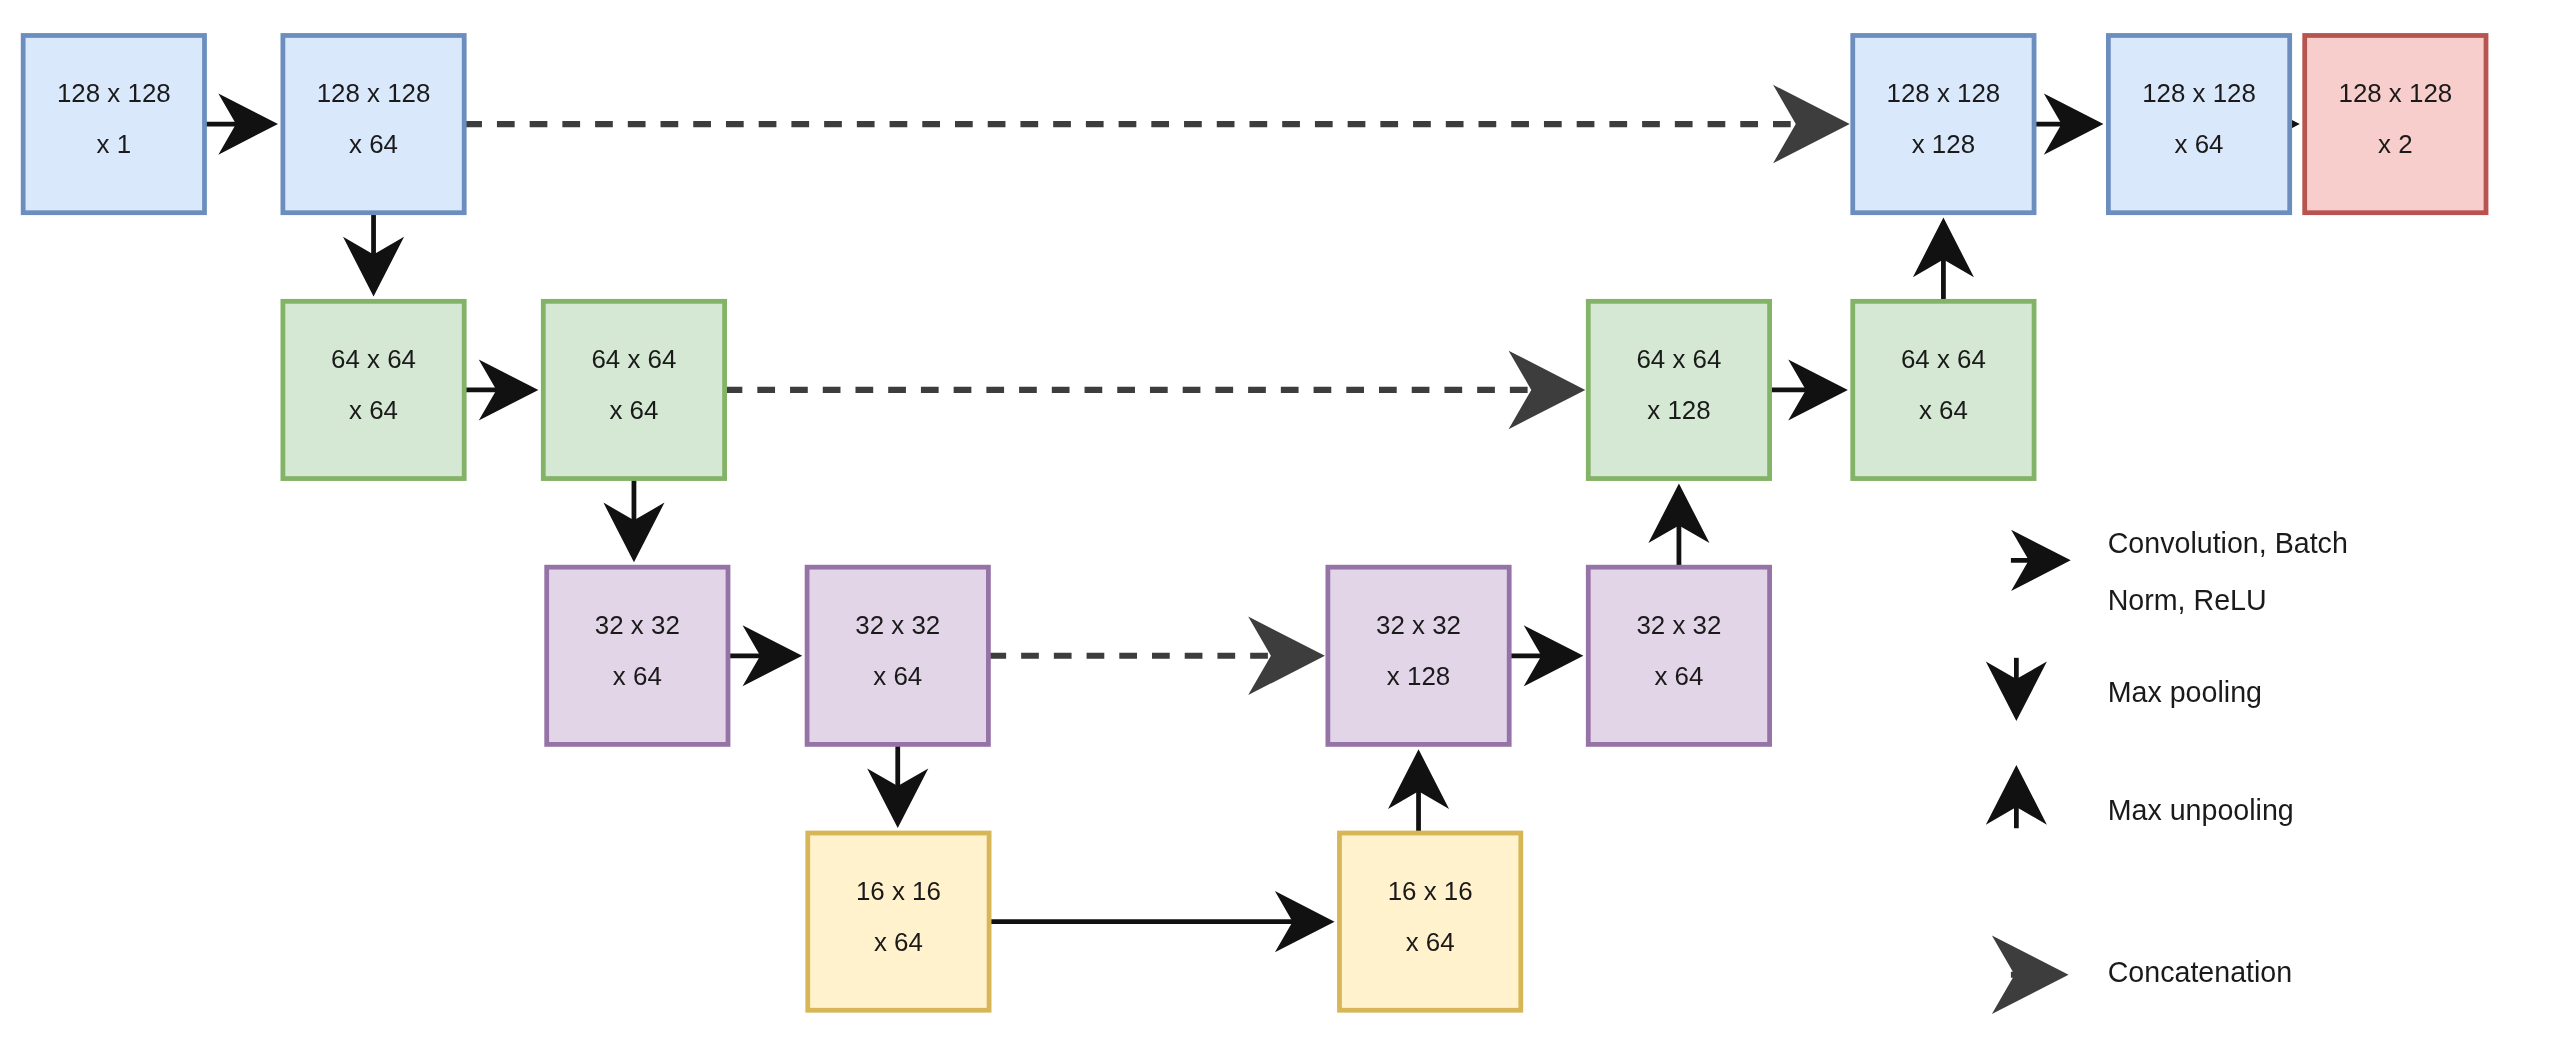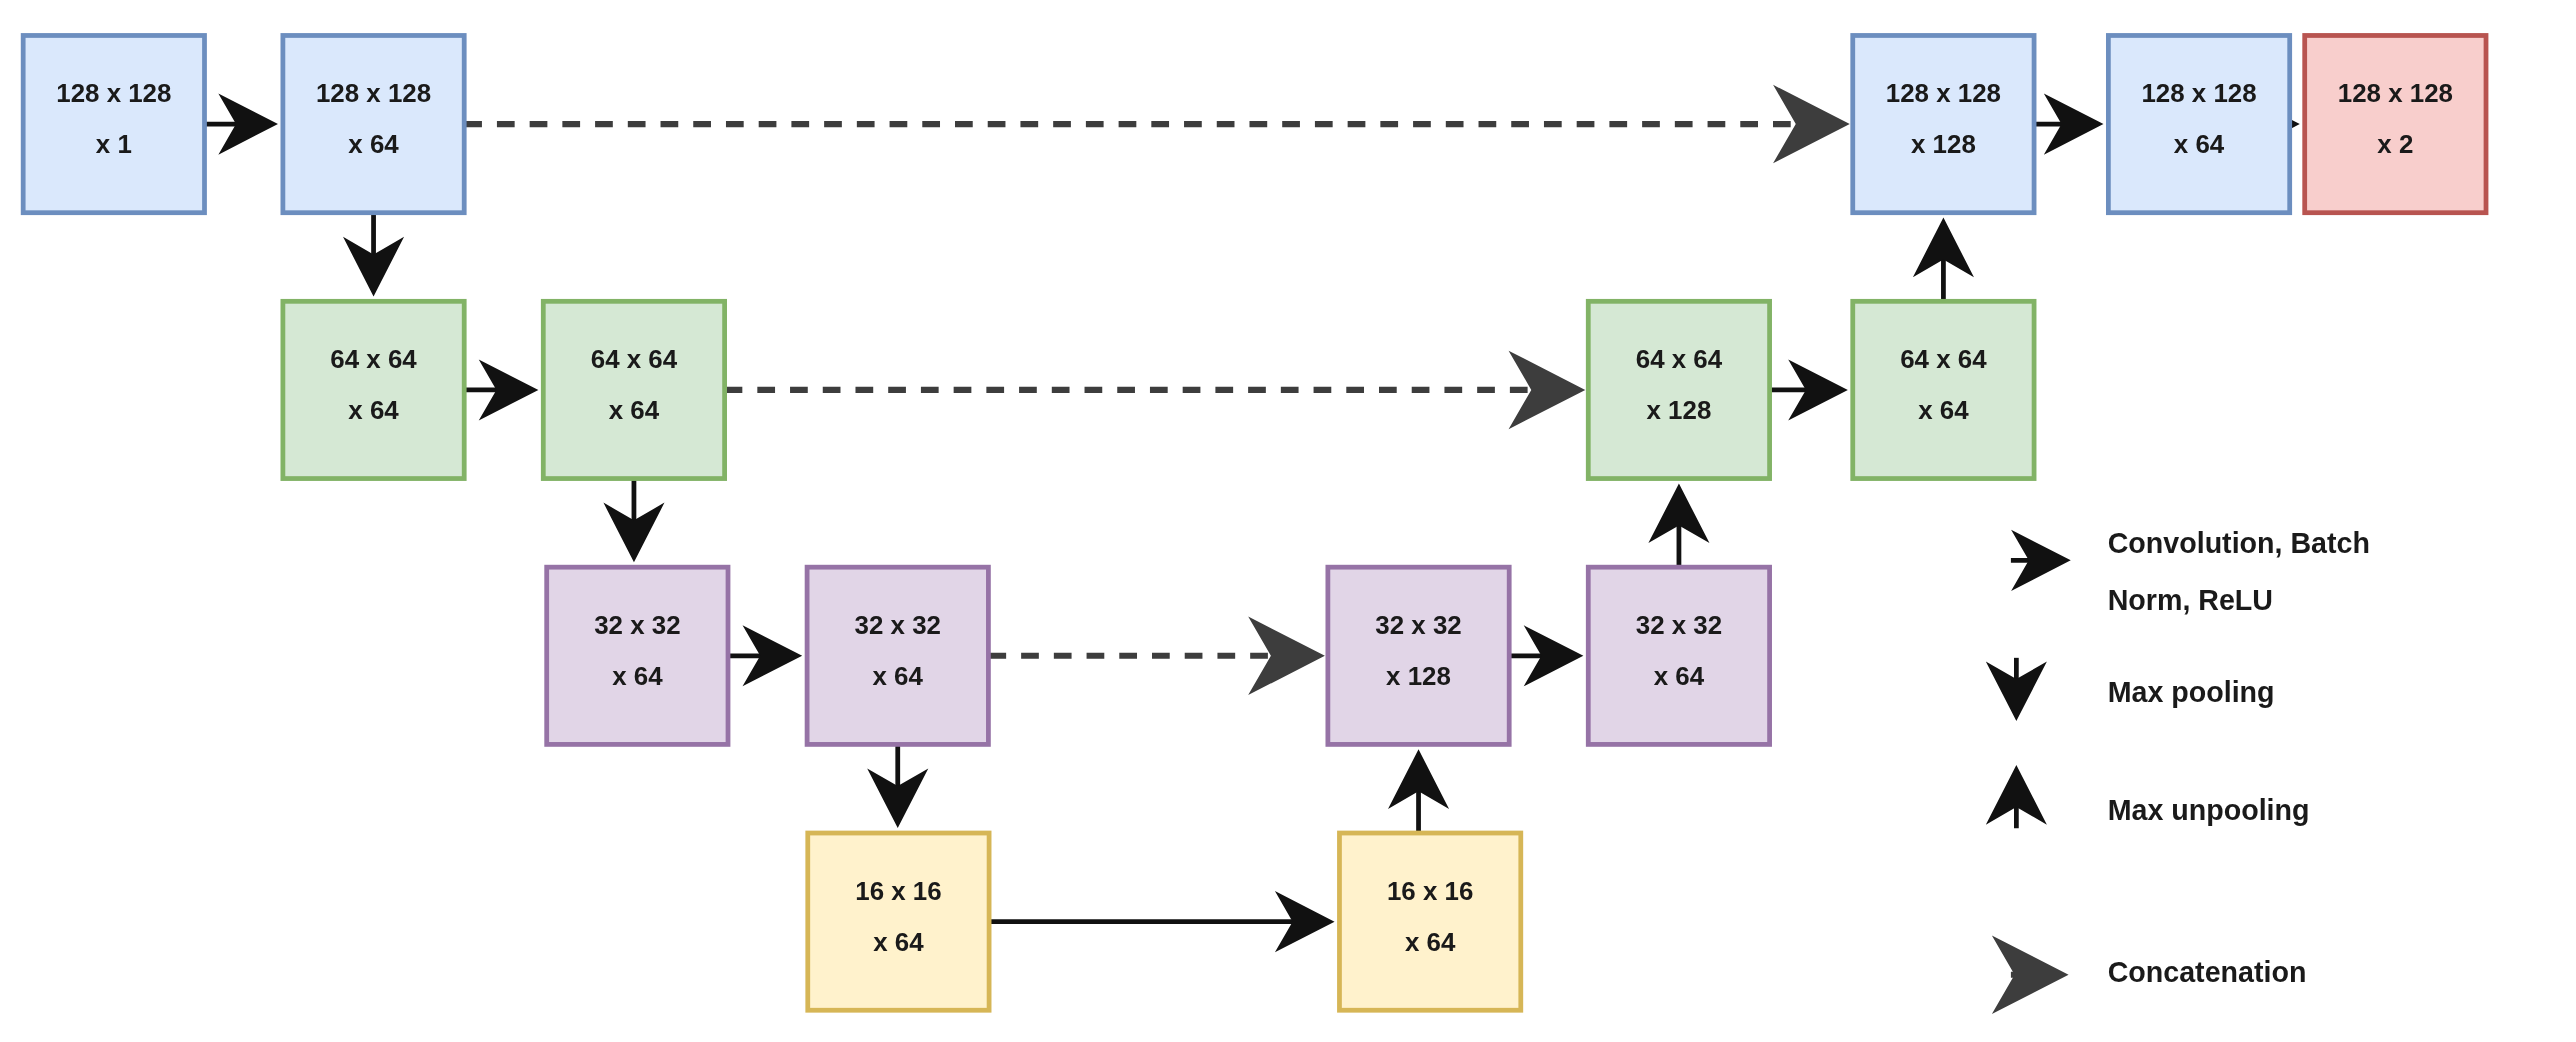--- a/index.html
+++ b/index.html
@@ -10,21 +10,20 @@
   body {
     width: 2576px;
     height: 1043px;
     font-family: "Liberation Sans", sans-serif;
     overflow: hidden;
   }
   #diagram-root {
     position: relative;
     width: 2576px;
     height: 1043px;
-    font-weight: bold;
   }
   svg.canvas {
     position: absolute;
     top: 0;
     left: 0;
     width: 2576px;
     height: 1043px;
     display: block;
   }
   .node-label {

